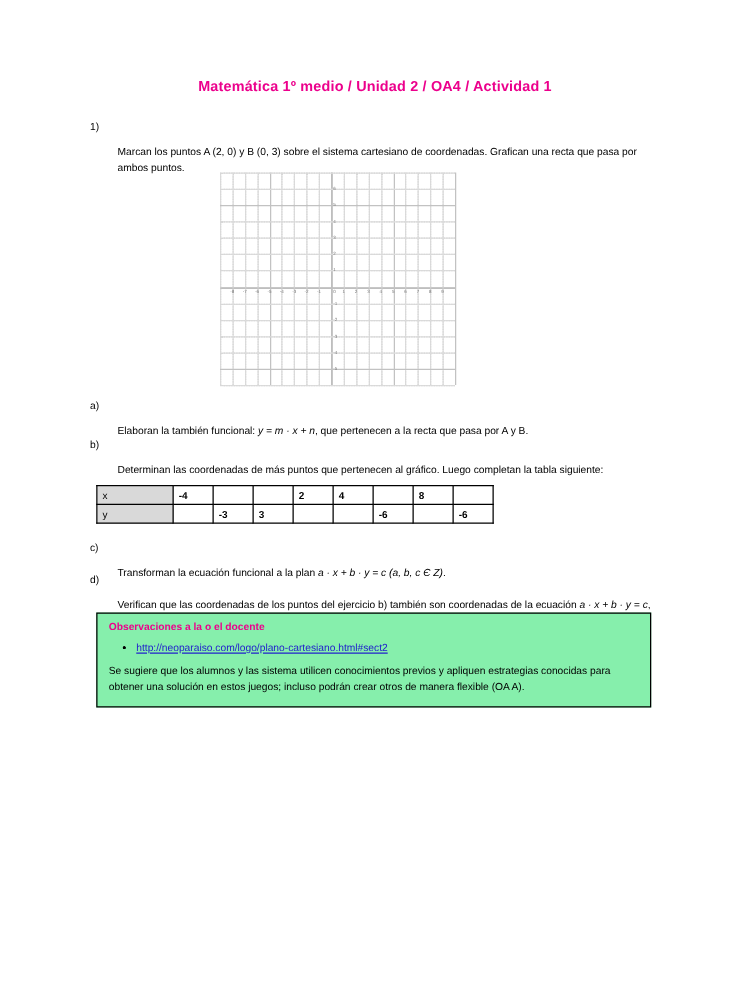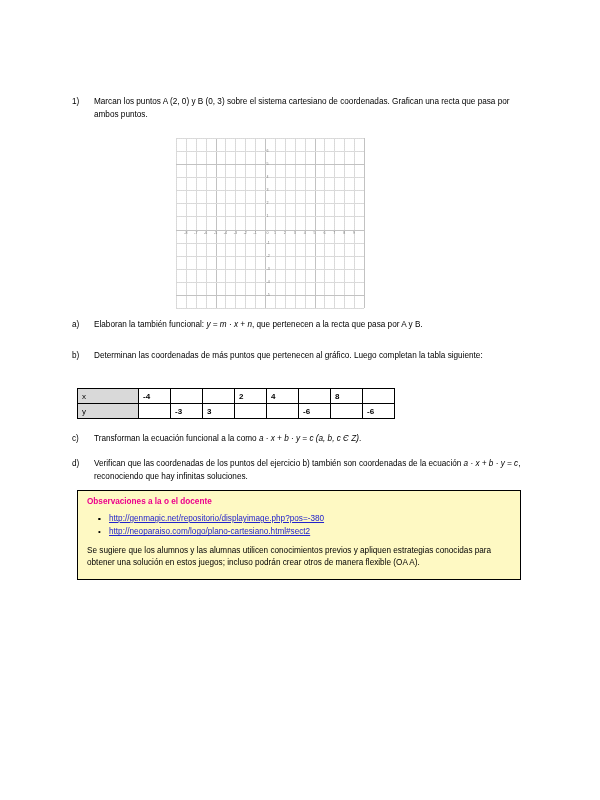--- a/index.html
+++ b/index.html
@@ -43,20 +43,21 @@
     line-height: 12.5px;
     color: #000;
   }
   .item .marker {
     width: 22px;
     flex: 0 0 22px;
     text-align: left;
   }
   .item .body {
     flex: 1 1 auto;
+    margin-top: 20px;
   }
   .item-1 {
     left: 72px;
     top: 96px;
     width: 452px;
   }
 
   
   .graph-wrap {
     position: absolute;
@@ -137,21 +138,21 @@
 
   
   .obs-box {
     position: absolute;
     left: 77px;
     top: 490px;
     width: 444px;
     box-sizing: border-box;
     border: 1px solid #000000;
     padding: 6px 9px 9px 9px;
-    background: #fef9c3;
+    background: #86efac;
   }
   .obs-title {
     font-size: 8.2px;
     font-weight: bold;
     color: #ec008c;
     margin: 0 0 7px 0;
   }
   .obs-p {
     font-size: 8.2px;
     line-height: 12.6px;
@@ -181,20 +182,21 @@
     text-decoration: underline;
     font-size: 8.2px;
   }
   .obs-p.last { margin-bottom: 0; }
 </style>
 </head>
 <body>
 
 <div class="page">
 
+  <div class="doc-title">Matemática 1º medio / Unidad 2 / OA4 / Actividad 1</div>
 
   <div class="item item-1">
     <span class="marker">1)</span>
     <span class="body">Marcan los puntos A (2, 0) y B (0, 3) sobre el sistema cartesiano de coordenadas. Grafican una recta que pasa por ambos puntos.</span>
   </div>
 
   <div class="graph-wrap">
     <div class="graph" id="graph">
       <div class="axis x" id="axis-x" style="top: 91.5385px;"></div>
       <div class="axis y" id="axis-y" style="left: 89.0526px;"></div>
@@ -296,39 +298,38 @@
         <td class="cell"></td>
         <td class="cell">-6</td>
         <td class="cell"></td>
         <td class="cell">-6</td>
       </tr>
     </tbody>
   </table>
 
   <div class="item item-c">
     <span class="marker">c)</span>
-    <span class="body"><span>Transforman la ecuación funcional a la como </span><span class="it">a · x + b · y = c (a, b, c Є Z)</span><span>.</span></span>
+    <span class="body"><span>Transforman la ecuación funcional a la plan </span><span class="it">a · x + b · y = c (a, b, c Є Z)</span><span>.</span></span>
   </div>
 
   <div class="item item-d">
     <span class="marker">d)</span>
     <span class="body"><span>Verifican que las coordenadas de los puntos del ejercicio b) también son coordenadas de la ecuación </span><span class="it">a · x + b · y = c</span><span>, reconociendo que hay infinitas soluciones.</span></span>
   </div>
 
   <div class="obs-box">
     <div class="obs-title">Observaciones a la o el docente</div>
     <ul class="obs-list">
       <li>
         <span class="bullet">•</span>
       </li>
       <li>
         <span class="bullet">•</span>
-        <a href="#">http://genmagic.net/repositorio/displayimage.php?pos=-380</a>
       </li>
       <li>
         <span class="bullet">•</span>
         <a href="#">http://neoparaiso.com/logo/plano-cartesiano.html#sect2</a>
       </li>
     </ul>
-    <p class="obs-p last">Se sugiere que los alumnos y las alumnas utilicen conocimientos previos y apliquen estrategias conocidas para obtener una solución en estos juegos; incluso podrán crear otros de manera flexible (OA A).</p>
+    <p class="obs-p last">Se sugiere que los alumnos y las sistema utilicen conocimientos previos y apliquen estrategias conocidas para obtener una solución en estos juegos; incluso podrán crear otros de manera flexible (OA A).</p>
   </div>
 
 </div>
 
 </body></html>

